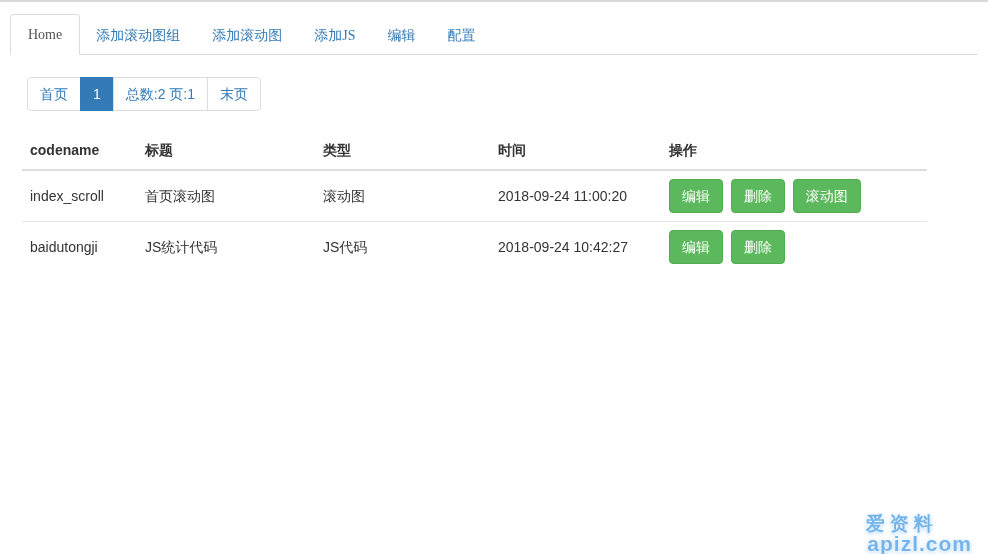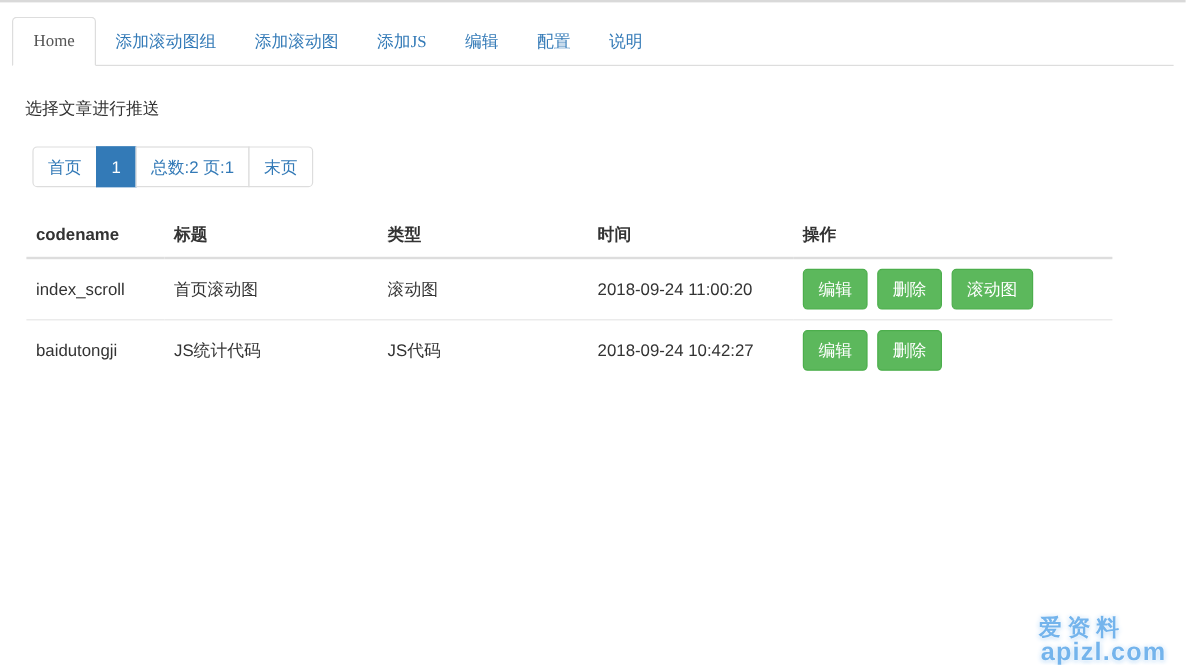--- a/index.html
+++ b/index.html
@@ -113,26 +113,22 @@
     </li>
     <li>
       <a class="tab">添加JS</a>
     </li>
     <li>
       <a class="tab">编辑</a>
     </li>
     <li>
       <a class="tab">配置</a>
     </li>
-    <li>
-      <a class="tab">说明</a>
-    </li>
   </ul>
 
-  <p class="subtitle">选择文章进行推送</p>
 
   <ul class="pagination">
     <li>
       <a class="page-cell">首页</a>
     </li>
     <li class="active">
       <a class="page-cell">1</a>
     </li>
     <li class="static">
       <span class="page-cell">总数:2 页:1</span>

